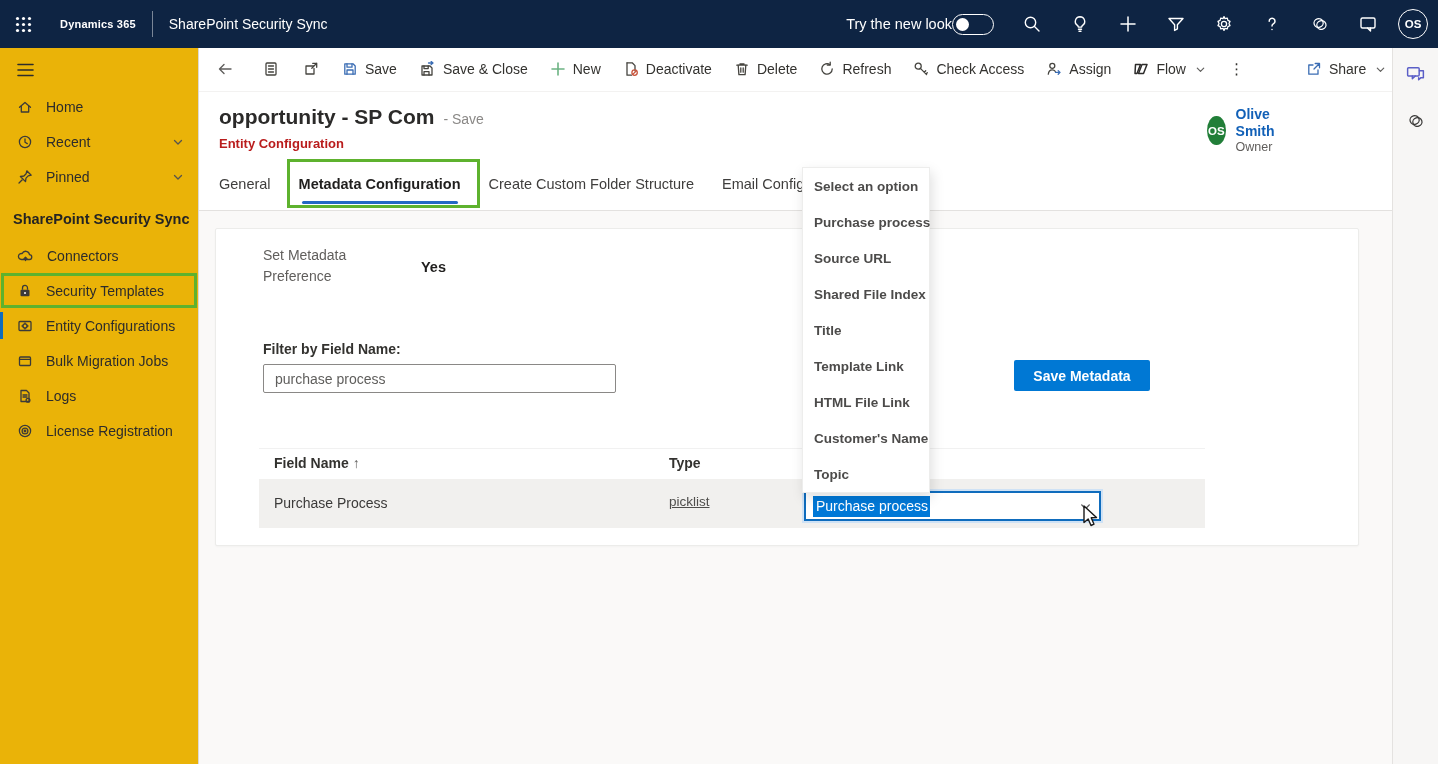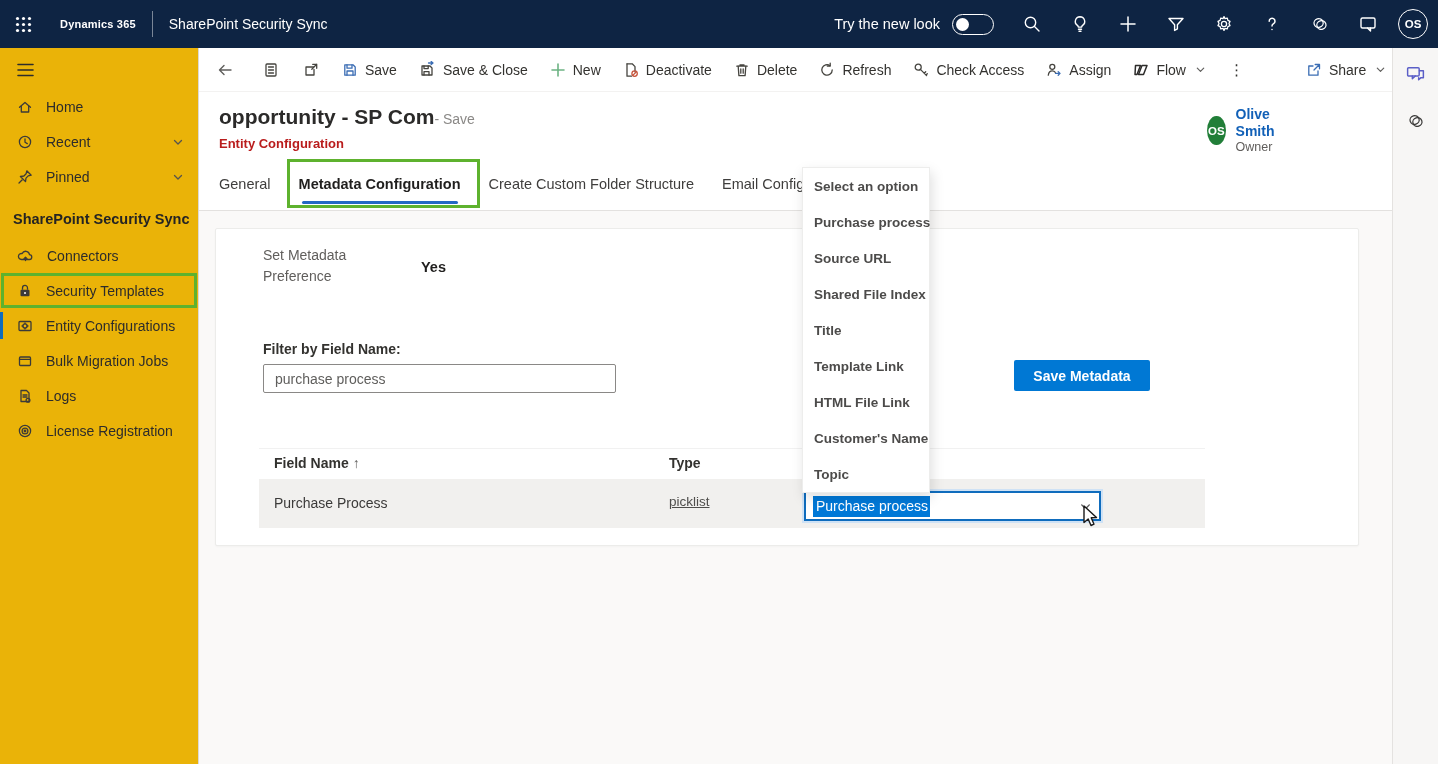--- a/index.html
+++ b/index.html
@@ -10,49 +10,49 @@
   
   .ic { fill:none; stroke:currentColor; stroke-width:1.3; stroke-linecap:round; stroke-linejoin:round; display:block; }
 
   
   .topbar { position:absolute; left:0; top:0; width:1438px; height:48px; background:#0e2443; display:flex; align-items:center; color:#fff; z-index:40; }
   .waffle { width:46px; height:48px; display:flex; align-items:center; justify-content:center; cursor:pointer; }
   .brand { font-size:11px; font-weight:700; letter-spacing:.2px; margin-left:14px; white-space:nowrap; cursor:pointer; }
   .tb-divider { width:1px; height:26px; background:rgba(255,255,255,.45); margin:0 16px; }
   .appname { font-size:14px; white-space:nowrap; cursor:pointer; }
   .tb-right { margin-left:auto; display:flex; align-items:center; }
-  .newlook-label { font-size:14.5px; margin-right:12px; }
+  .newlook-label { font-size:14.5px; margin-right:0; }
   .toggle { width:42px; height:21px; border:1px solid #fff; border-radius:11px; position:relative; margin-right:14px; cursor:pointer; }
   .toggle .knob { position:absolute; left:3px; top:3px; width:13px; height:13px; border-radius:50%; background:#fff; }
   .tb-icon { width:48px; height:48px; display:flex; align-items:center; justify-content:center; cursor:pointer; }
   .tb-avatar { width:30px; height:30px; border:1.5px solid #fff; border-radius:50%; display:flex; align-items:center; justify-content:center; font-size:11.5px; font-weight:700; margin:0 10px 0 6px; cursor:pointer; }
 
   
-  .cmdbar { position:absolute; left:199px; top:48px; width:1193px; height:44px; background:#fff; display:flex; align-items:center; font-size:14px; color:#33322f; border-bottom:1px solid #f3f2f1; padding-left:6px; z-index:10; }
+  .cmdbar { position:absolute; left:199px; top:48px; width:1193px; height:44px; background:#fff; display:flex; align-items:flex-end; font-size:14px; color:#33322f; border-bottom:1px solid #f3f2f1; padding-left:6px; z-index:10; }
   .cmd { display:flex; align-items:center; gap:7px; padding:0 11px; height:44px; cursor:pointer; white-space:nowrap; }
   .cmd-icononly { padding:0 12px; }
   .cmd-divider { width:1px; height:24px; background:#e1dfdd; margin:0 3px; }
   .cmd .chev { margin-left:2px; color:#5f5e5c; }
   .dots { font-size:15px; color:#33322f; letter-spacing:0; }
 
   
   .rail { position:absolute; right:0; top:48px; width:46px; height:716px; background:#f7f6f5; border-left:1px solid #e4e2e0; display:flex; flex-direction:column; align-items:center; padding-top:16px; gap:26px; z-index:15; }
   .rail-icon { cursor:pointer; }
 
   
   .sidebar { position:absolute; left:0; top:48px; width:199px; height:716px; background:#eab308; border-right:1px solid #dbd9d7; z-index:20; }
   .hamburger { padding:15px 0 12px 17px; cursor:pointer; }
   .side-item { height:35px; display:flex; align-items:center; padding-left:17px; gap:13px; font-size:14px; color:#2d2c2b; cursor:pointer; position:relative; }
   .side-item .chev { margin-left:auto; margin-right:14px; color:#55534f; }
   .side-group { font-size:14.5px; font-weight:700; color:#252423; padding:17px 0 11px 13px; }
   .sel-bar { position:absolute; left:0; top:4px; bottom:4px; width:3px; background:#0f6cbd; }
 
   
   .main-header { position:absolute; left:199px; top:92px; width:1193px; height:68px; background:#fff; z-index:5; }
-  .rec-title-row { position:absolute; left:20px; top:13px; display:flex; align-items:baseline; gap:0; }
+  .rec-title-row { position:absolute; left:20px; top:13px; display:flex; align-items:baseline; gap:9px; }
   .rec-title { font-size:21px; font-weight:700; color:#2b2a29; }
   .rec-status { font-size:14px; color:#8a8886; }
   .rec-entity { position:absolute; left:20px; top:44px; font-size:13px; font-weight:700; color:#b91c1c; }
   .owner { position:absolute; left:1008px; top:14px; display:flex; align-items:center; gap:10px; cursor:pointer; }
   .owner-avatar { width:29px; height:29px; border-radius:50%; background:#217e38; color:#fff; font-size:11.5px; font-weight:700; display:flex; align-items:center; justify-content:center; }
   .owner-name { font-size:14px; font-weight:700; color:#1160b7; line-height:17px; }
   .owner-role { font-size:12.5px; color:#605e5c; line-height:15px; }
   .owner-chev { margin-left:96px; color:#5f5e5c; }
 
   

